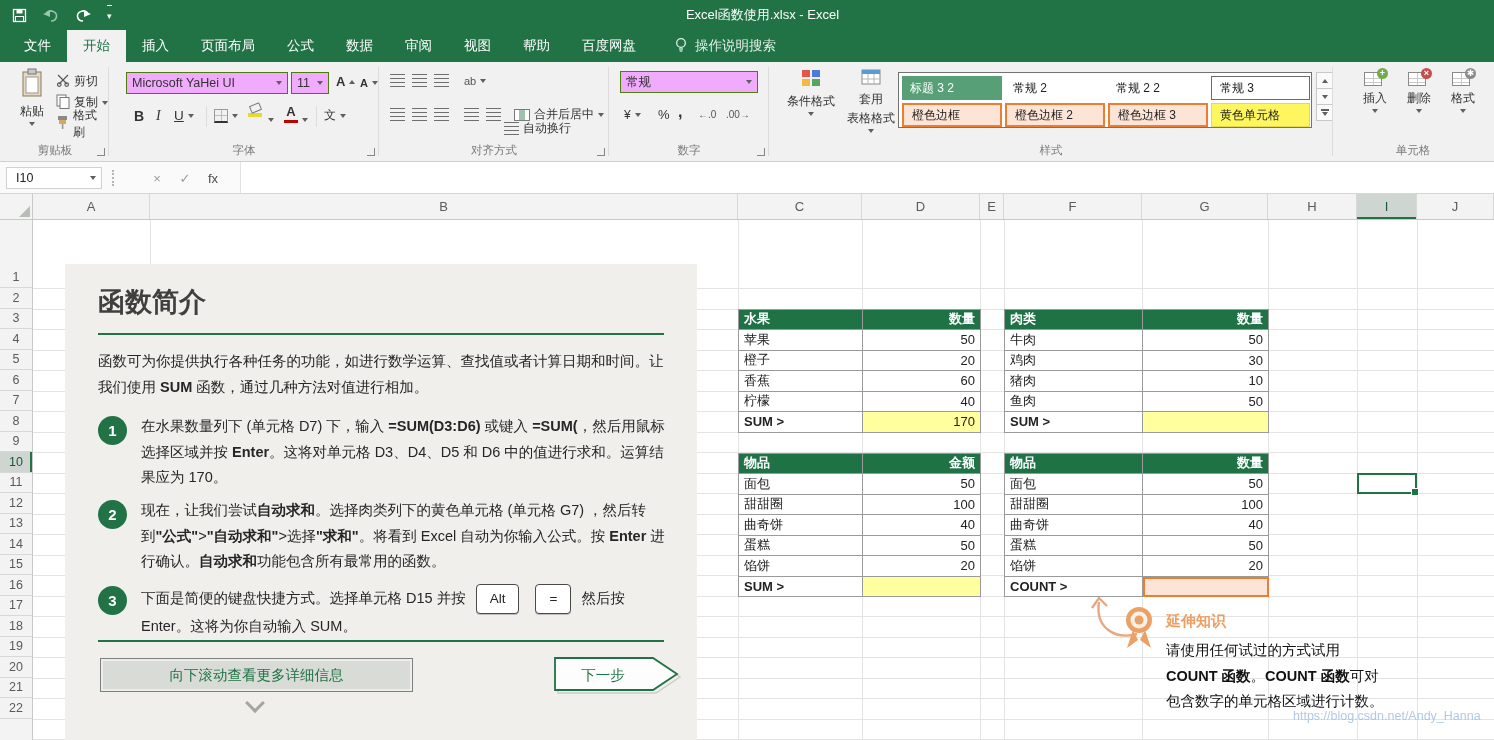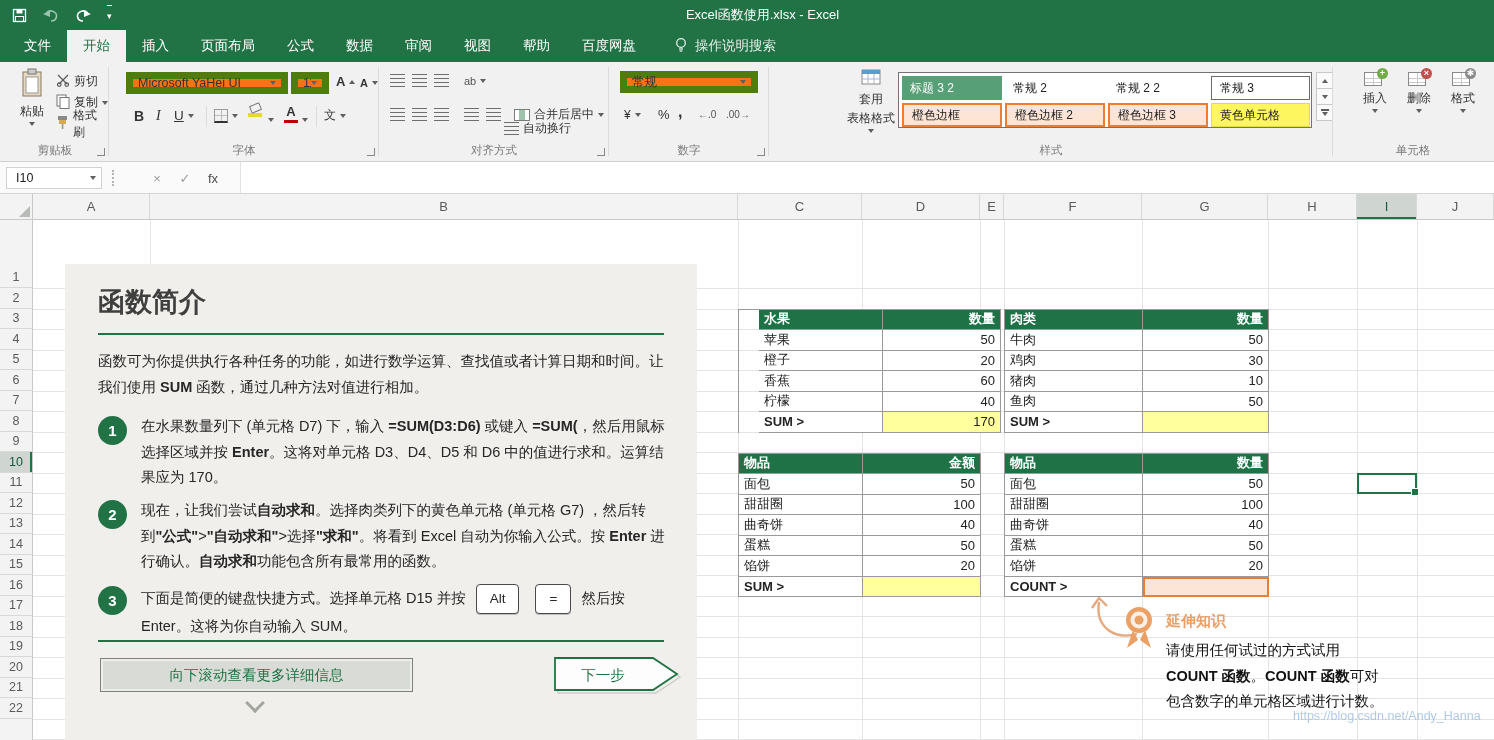--- a/index.html
+++ b/index.html
@@ -23,21 +23,21 @@
   
   .ribbon { position:absolute; left:0; top:62px; width:100%; height:100px; background:#f1f1f1; border-bottom:1px solid #d2d0ce; }
   .group { position:absolute; top:0; height:99px; }
   .glabel { position:absolute; bottom:3px; left:0; right:0; text-align:center; font-size:11.5px; color:#7b7b7b; }
   .gdiv { position:absolute; top:5px; bottom:5px; width:1px; background:#dddcdb; }
   .launcher { position:absolute; right:3px; bottom:5px; width:8px; height:8px; border-right:1.5px solid #868686; border-bottom:1.5px solid #868686; }
   .caret { display:inline-block; width:0; height:0; border-left:3.5px solid transparent; border-right:3.5px solid transparent; border-top:4px solid #5f5f5f; }
   .tri-up { display:inline-block; width:0; height:0; border-left:3.5px solid transparent; border-right:3.5px solid transparent; border-bottom:4px solid #5f5f5f; }
   .bigbtn { position:absolute; display:flex; flex-direction:column; align-items:center; justify-content:flex-start; gap:2px; font-size:12px; color:#333; text-align:center; }
   .smallbtn { position:absolute; display:flex; align-items:center; gap:4px; font-size:12px; color:#333; height:19px; }
-  .combo { position:absolute; background:#f97316; border:7px solid #4d7c0f; display:flex; align-items:center; font-size:12.5px; color:#333; padding:0 5px; height:22px; }
+  .combo { position:absolute; background:#f0abfc; border:1px solid #4d7c0f; display:flex; align-items:center; font-size:12.5px; color:#333; padding:0 5px; height:22px; }
   .combo .cval { flex:1; white-space:nowrap; overflow:hidden; }
   .glyph-b { font-weight:bold; font-size:14px; }
   .glyph-i { font-style:italic; font-family:"Liberation Serif",serif; font-size:14px; }
   .glyph-u { text-decoration:underline; font-size:13.5px; }
   .gA { font-size:13px; font-weight:bold; color:#333; }
   .colorbar { display:block; width:14px; height:4px; margin-top:1px; }
   .ic-borders { width:14px; height:14px; border:1px solid #9a9a9a; border-bottom:2px solid #333;
     background:linear-gradient(#bdbdbd,#bdbdbd) center/100% 1px no-repeat, linear-gradient(#bdbdbd,#bdbdbd) center/1px 100% no-repeat; }
   .ic-lines { width:15px; height:13px; background:repeating-linear-gradient(to bottom,#6e6e6e 0 1.5px, transparent 1.5px 4px); }
   .ic-merge { width:16px; height:12px; border:1px solid #7a7a7a; background:linear-gradient(#9dc3ac,#9dc3ac) center/6px 100% no-repeat,#fff; }
@@ -335,20 +335,32 @@
       <div class="smallbtn" style="left:48px;top:43px;font-size:13px;">%</div>
       <div class="smallbtn" style="left:68px;top:40px;font-size:16px;font-weight:bold;">,</div>
       <div class="smallbtn" style="left:88px;top:43px;font-size:10px;color:#555;">←.0</div>
       <div class="smallbtn" style="left:116px;top:43px;font-size:10px;color:#555;">.00→</div>
       <div class="glabel">数字</div>
       <span class="launcher"></span>
     </div>
     <div class="gdiv" style="left:768px;"></div>
 
     <div class="group" style="left:770px;width:562px;">
+      <div class="bigbtn" style="left:12px;top:6px;width:58px;height:84px;">
+        <span>
+          <svg width="20" height="20" viewBox="0 0 20 20">
+              <rect x="1" y="2" width="8" height="7" fill="#e2574c"></rect>
+              <rect x="11" y="2" width="8" height="7" fill="#4c7bd9"></rect>
+              <rect x="1" y="11" width="8" height="7" fill="#f4b942"></rect>
+              <rect x="11" y="11" width="8" height="7" fill="#57a563"></rect>
+            </svg>
+        </span>
+        <span>条件格式</span>
+        <span class="caret"></span>
+      </div>
       <div class="bigbtn" style="left:72px;top:6px;width:58px;height:84px;">
         <span>
           <svg width="20" height="18" viewBox="0 0 20 18">
               <rect x="1" y="2" width="18" height="14" fill="#fff" stroke="#8a8a8a"></rect>
               <rect x="1" y="2" width="18" height="4" fill="#5b9bd5"></rect>
               <line x1="1" y1="11" x2="19" y2="11" stroke="#b5b5b5"></line>
               <line x1="7" y1="6" x2="7" y2="16" stroke="#b5b5b5"></line>
               <line x1="13" y1="6" x2="13" y2="16" stroke="#b5b5b5"></line>
             </svg>
         </span>
@@ -513,21 +525,21 @@
       <polygon points="16,28 10,46 21,38" fill="#eba066"></polygon>
       <polygon points="28,28 34,46 23,38" fill="#eba066"></polygon>
       <circle cx="22" cy="18" r="13" fill="#eba066"></circle>
       <circle cx="22" cy="18" r="8.5" fill="#fbf0e6"></circle>
       <circle cx="22" cy="18" r="4.5" fill="#eba066"></circle>
     </svg>
     <div class="ext-title">延伸知识</div>
     <div class="ext-body"><span>请使用任何试过的方式试用 </span><span class="b">COUNT 函数</span><span>。</span><span class="b">COUNT 函数</span><span>可对包含数字的单元格区域进行计数。</span></div>
 
     <div class="watermark">https://blog.csdn.net/Andy_Hanna</div>
-  <div class="stable" style="left: 705px; top: 88.5px; padding-left: 20px;">
+  <div class="stable" style="left: 705px; top: 88.5px;">
         <div class="trow thead">
           <div class="tc n" style="width: 124px;">水果</div>
           <div class="tc v" style="width: 118px;">数量</div>
         </div>
         <div class="trow tdata">
           <div class="tc n" style="width: 124px;">苹果</div>
           <div class="tc v" style="width: 118px;">50</div>
         </div>
         <div class="trow tdata">
           <div class="tc n" style="width: 124px;">橙子</div>

